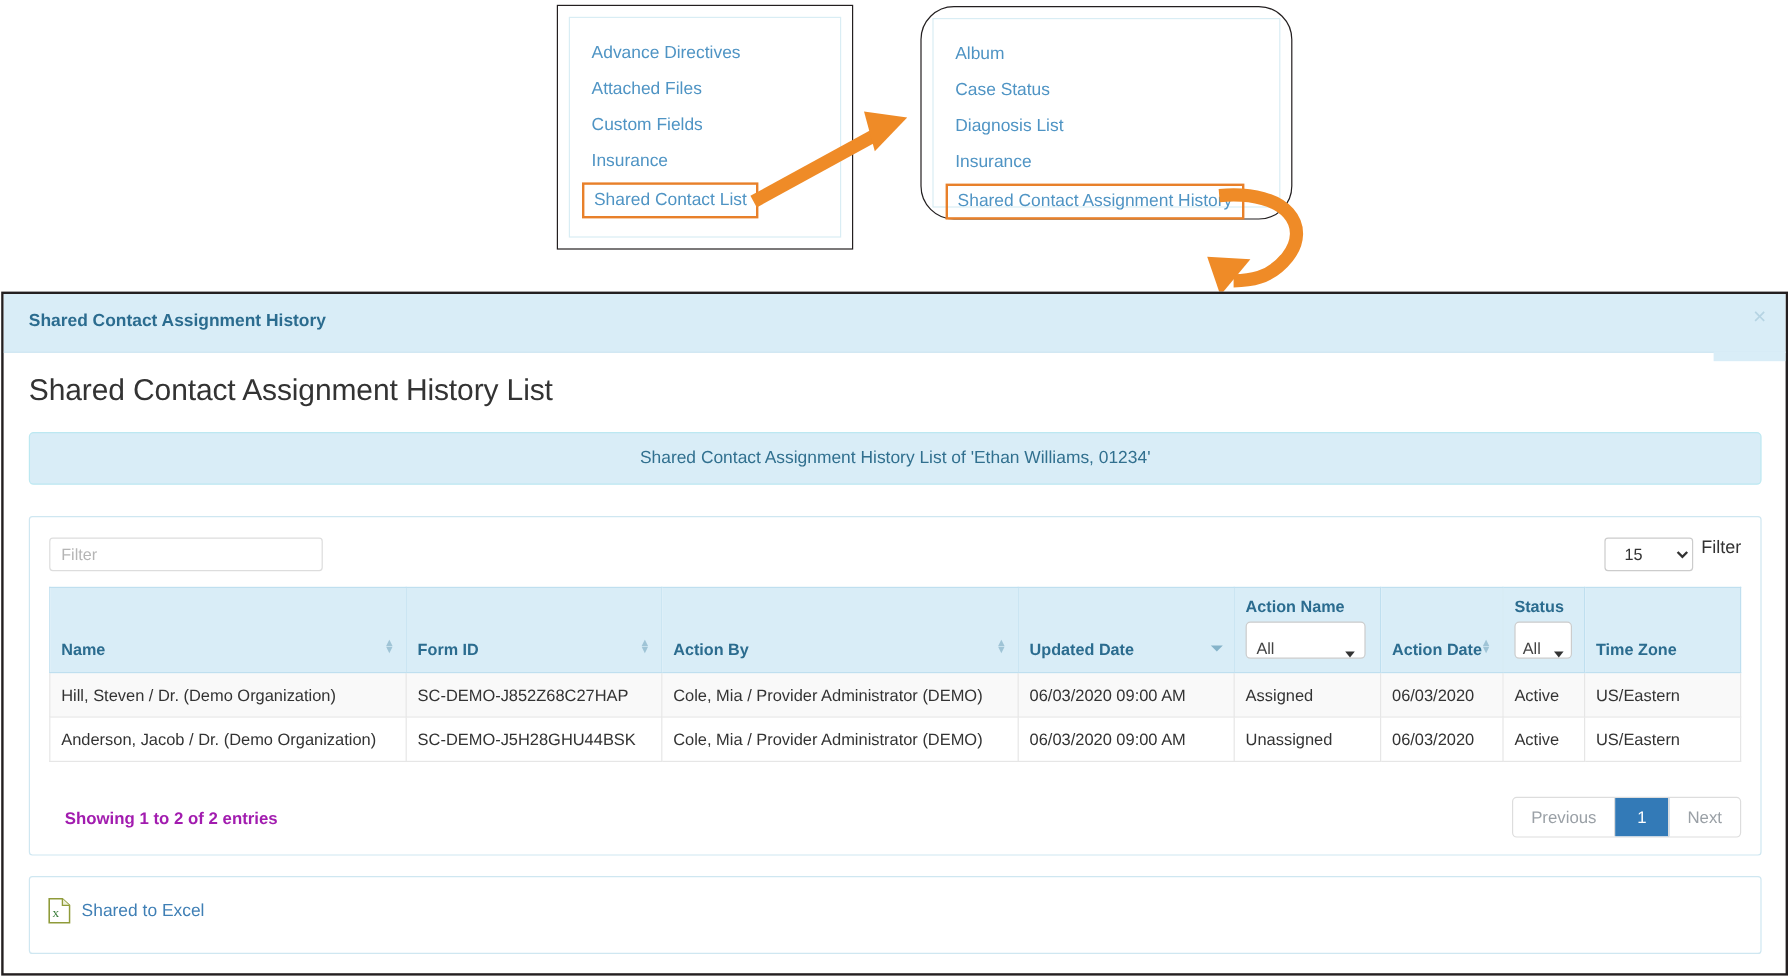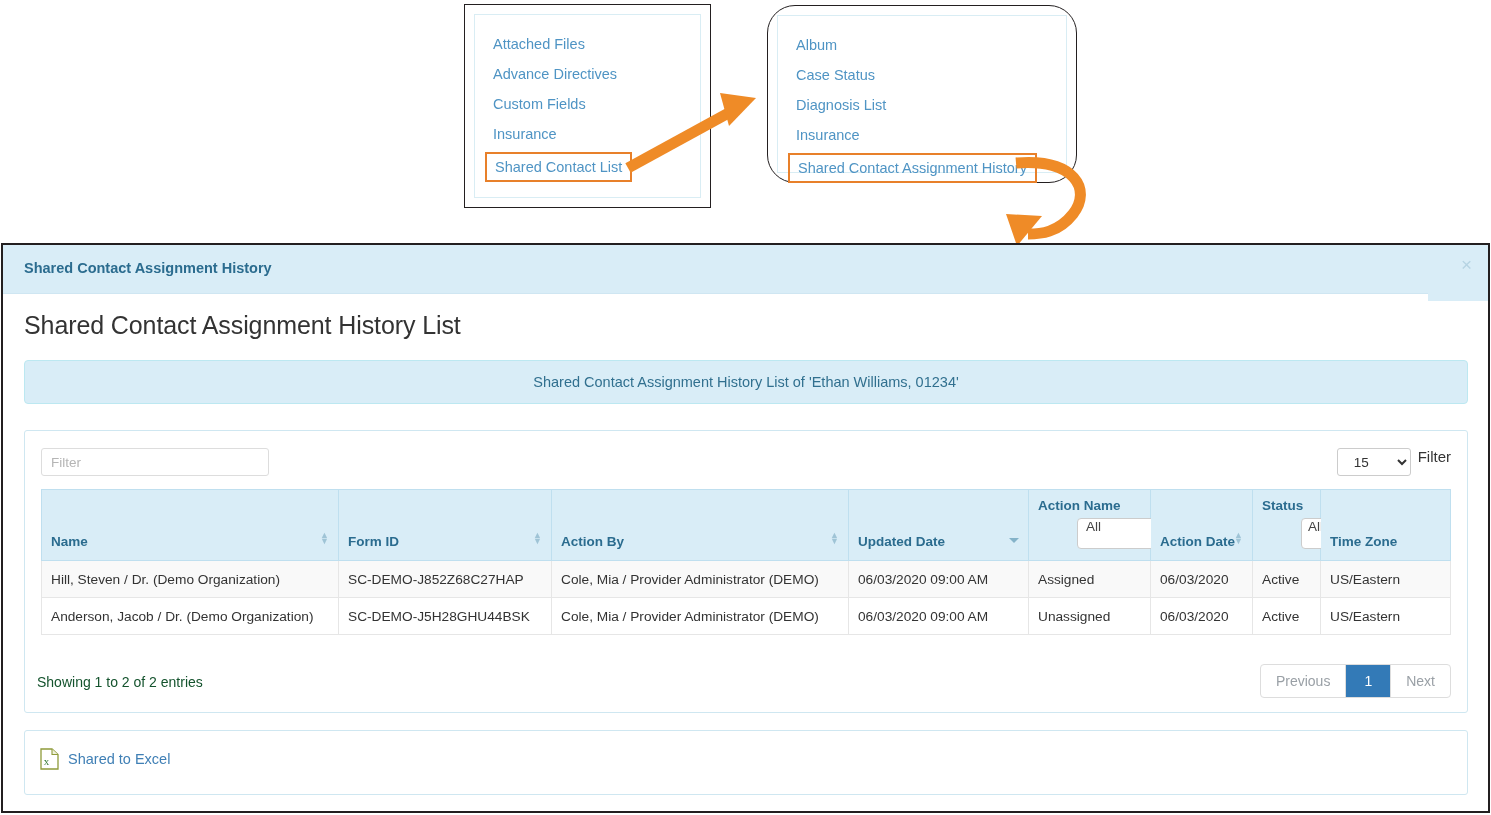--- a/index.html
+++ b/index.html
@@ -183,27 +183,26 @@
     border-left:5px solid transparent;
     border-right:5px solid transparent;
     border-top:5px solid #85b3c9;
   }
   .filter-head{
     vertical-align:top;
     padding-top:8px;
   }
   .filter-head .th-label{display:block;margin-bottom:5px;}
   .msel{
-    display:inline-flex;align-items:flex-start;
+    display:inline-flex;align-items:flex-end;
     border:1px solid #cccccc;border-radius:4px;
     background:#fff;height:31px;box-sizing:border-box;
     font-weight:normal;font-size:13.5px;color:#444;
     padding:0 8px;
     cursor:pointer;
-    margin-left:39px;
   }
   .msel.w-wide{width:100px;justify-content:space-between;}
   .msel.w-narrow{width:48px;justify-content:space-between;padding:0 6px;}
   .msel .cap{
     width:0;height:0;
     border-left:4px solid transparent;
     border-right:4px solid transparent;
     border-top:5px solid #333;
     display:inline-block;
     margin-left:6px;
@@ -216,22 +215,22 @@
     color:#333;
     height:37px;
     box-sizing:border-box;
     white-space:nowrap;
     overflow:hidden;
   }
   tbody tr.odd td{background:#f9f9f9;}
   tbody tr.even td{background:#ffffff;}
 
   #entries-info{
-    position:absolute;left:12px;bottom:22px;
-    font-size:14px;color:#14532d;
+    position:absolute;left:29px;bottom:22px;
+    font-size:14px;color:#a21caf;font-weight:bold;
   }
   #pager{
     position:absolute;right:16px;bottom:14px;
     display:flex;
     border:1px solid #dddddd;
     border-radius:4px;
     overflow:hidden;
     background:#fff;
   }
   #pager div{
@@ -263,22 +262,22 @@
     color:#3f7fb5;font-size:14.5px;
     cursor:pointer;
   }
   .excel-icon{width:19px;height:22px;display:block;}
 </style>
 </head>
 <body>
 
 <div class="menu-card" id="card1">
   <div class="menu-inner">
+    <div class="menu-item">Advance Directives</div>
     <div class="menu-item">Attached Files</div>
-    <div class="menu-item">Advance Directives</div>
     <div class="menu-item">Custom Fields</div>
     <div class="menu-item">Insurance</div>
     <div class="menu-item boxed">Shared Contact List</div>
   </div>
 </div>
 
 <div class="menu-card" id="card2">
   <div class="menu-inner">
     <div class="menu-item">Album</div>
     <div class="menu-item">Case Status</div>

